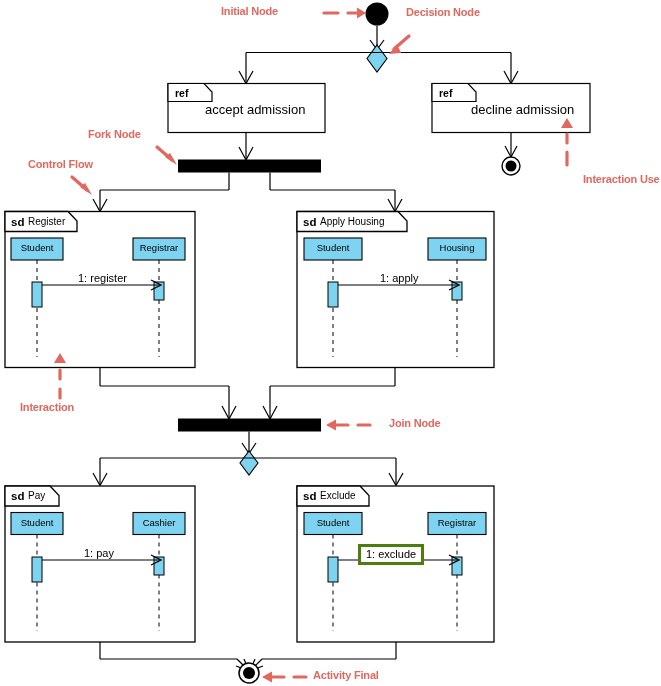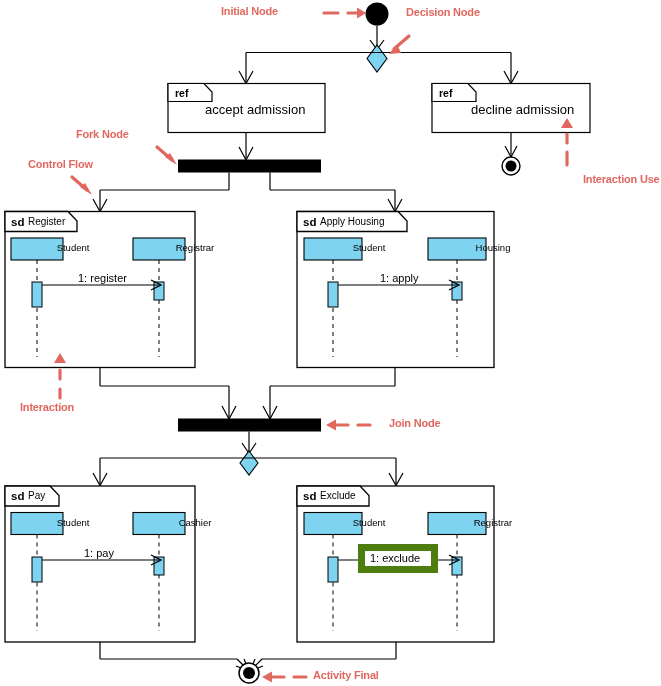--- a/index.html
+++ b/index.html
@@ -34,26 +34,26 @@
   .diag-text {
     position: absolute;
     font-family: "Liberation Sans", sans-serif;
     color: #000;
     white-space: nowrap;
   }
   .ref-kw { font-weight: bold; font-size: 10.5px; }
   .ref-body { font-size: 13px; }
   .sd-kw { font-weight: bold; font-size: 11.5px; }
   .sd-name { font-size: 10px; }
-  .ll-name { font-size: 9.5px; margin-left: 36px; }
+  .ll-name { font-size: 9.5px; }
   .msg-lbl { font-size: 11px; }
   .msg-lbl.boxed {
     background: #ffffff;
-    border: 7px solid #4d7c0f;
-    padding: 1px 11px 2px 5px;
+    border: 3px solid #4d7c0f;
+    padding: 1px 5px 2px 5px;
   }
 </style>
 </head>
 <body>
 
 <div id="canvas">
 
   <svg width="661" height="686">
     <defs>
       <marker id="oarrow" markerWidth="12" markerHeight="12" refX="10" refY="6" orient="auto" markerUnits="userSpaceOnUse">
@@ -204,21 +204,21 @@
     <polygon points="336,419.5 326,425 336,430.5" fill="#e0685f"></polygon>
     <line x1="358" y1="425" x2="370" y2="425" stroke="#e0685f" stroke-width="3.2" stroke-linecap="round"></line>
 
     <line x1="272" y1="677" x2="284" y2="677" stroke="#e0685f" stroke-width="3.2" stroke-linecap="round"></line>
     <polygon points="272,671.5 262,677 272,682.5" fill="#e0685f"></polygon>
     <line x1="294" y1="677" x2="306" y2="677" stroke="#e0685f" stroke-width="3.2" stroke-linecap="round"></line>
   </svg>
 
   <div class="anno" style="left:221px; top:5px;">Initial Node</div>
   <div class="anno" style="left:406px; top:6px;">Decision Node</div>
-  <div class="anno" style="left:76px; top:128px;">Fork Node</div>
+  <div class="anno" style="left:88px; top:128px;">Fork Node</div>
   <div class="anno" style="left:28px; top:158px;">Control Flow</div>
   <div class="anno" style="left:546px; top:173px;margin-left:37px;">Interaction Use</div>
   <div class="anno" style="left:20px; top:401px;">Interaction</div>
   <div class="anno" style="left:389px; top:417px;">Join Node</div>
   <div class="anno" style="left:313px; top:669px;">Activity Final</div>
 
   <div class="diag-text ref-kw" style="left:175px; top:87px;">ref</div>
   <div class="diag-text ref-body" style="left:205px; top:102px;">accept admission</div>
 
   <div class="diag-text ref-kw" style="left:439px; top:87px;">ref</div>

